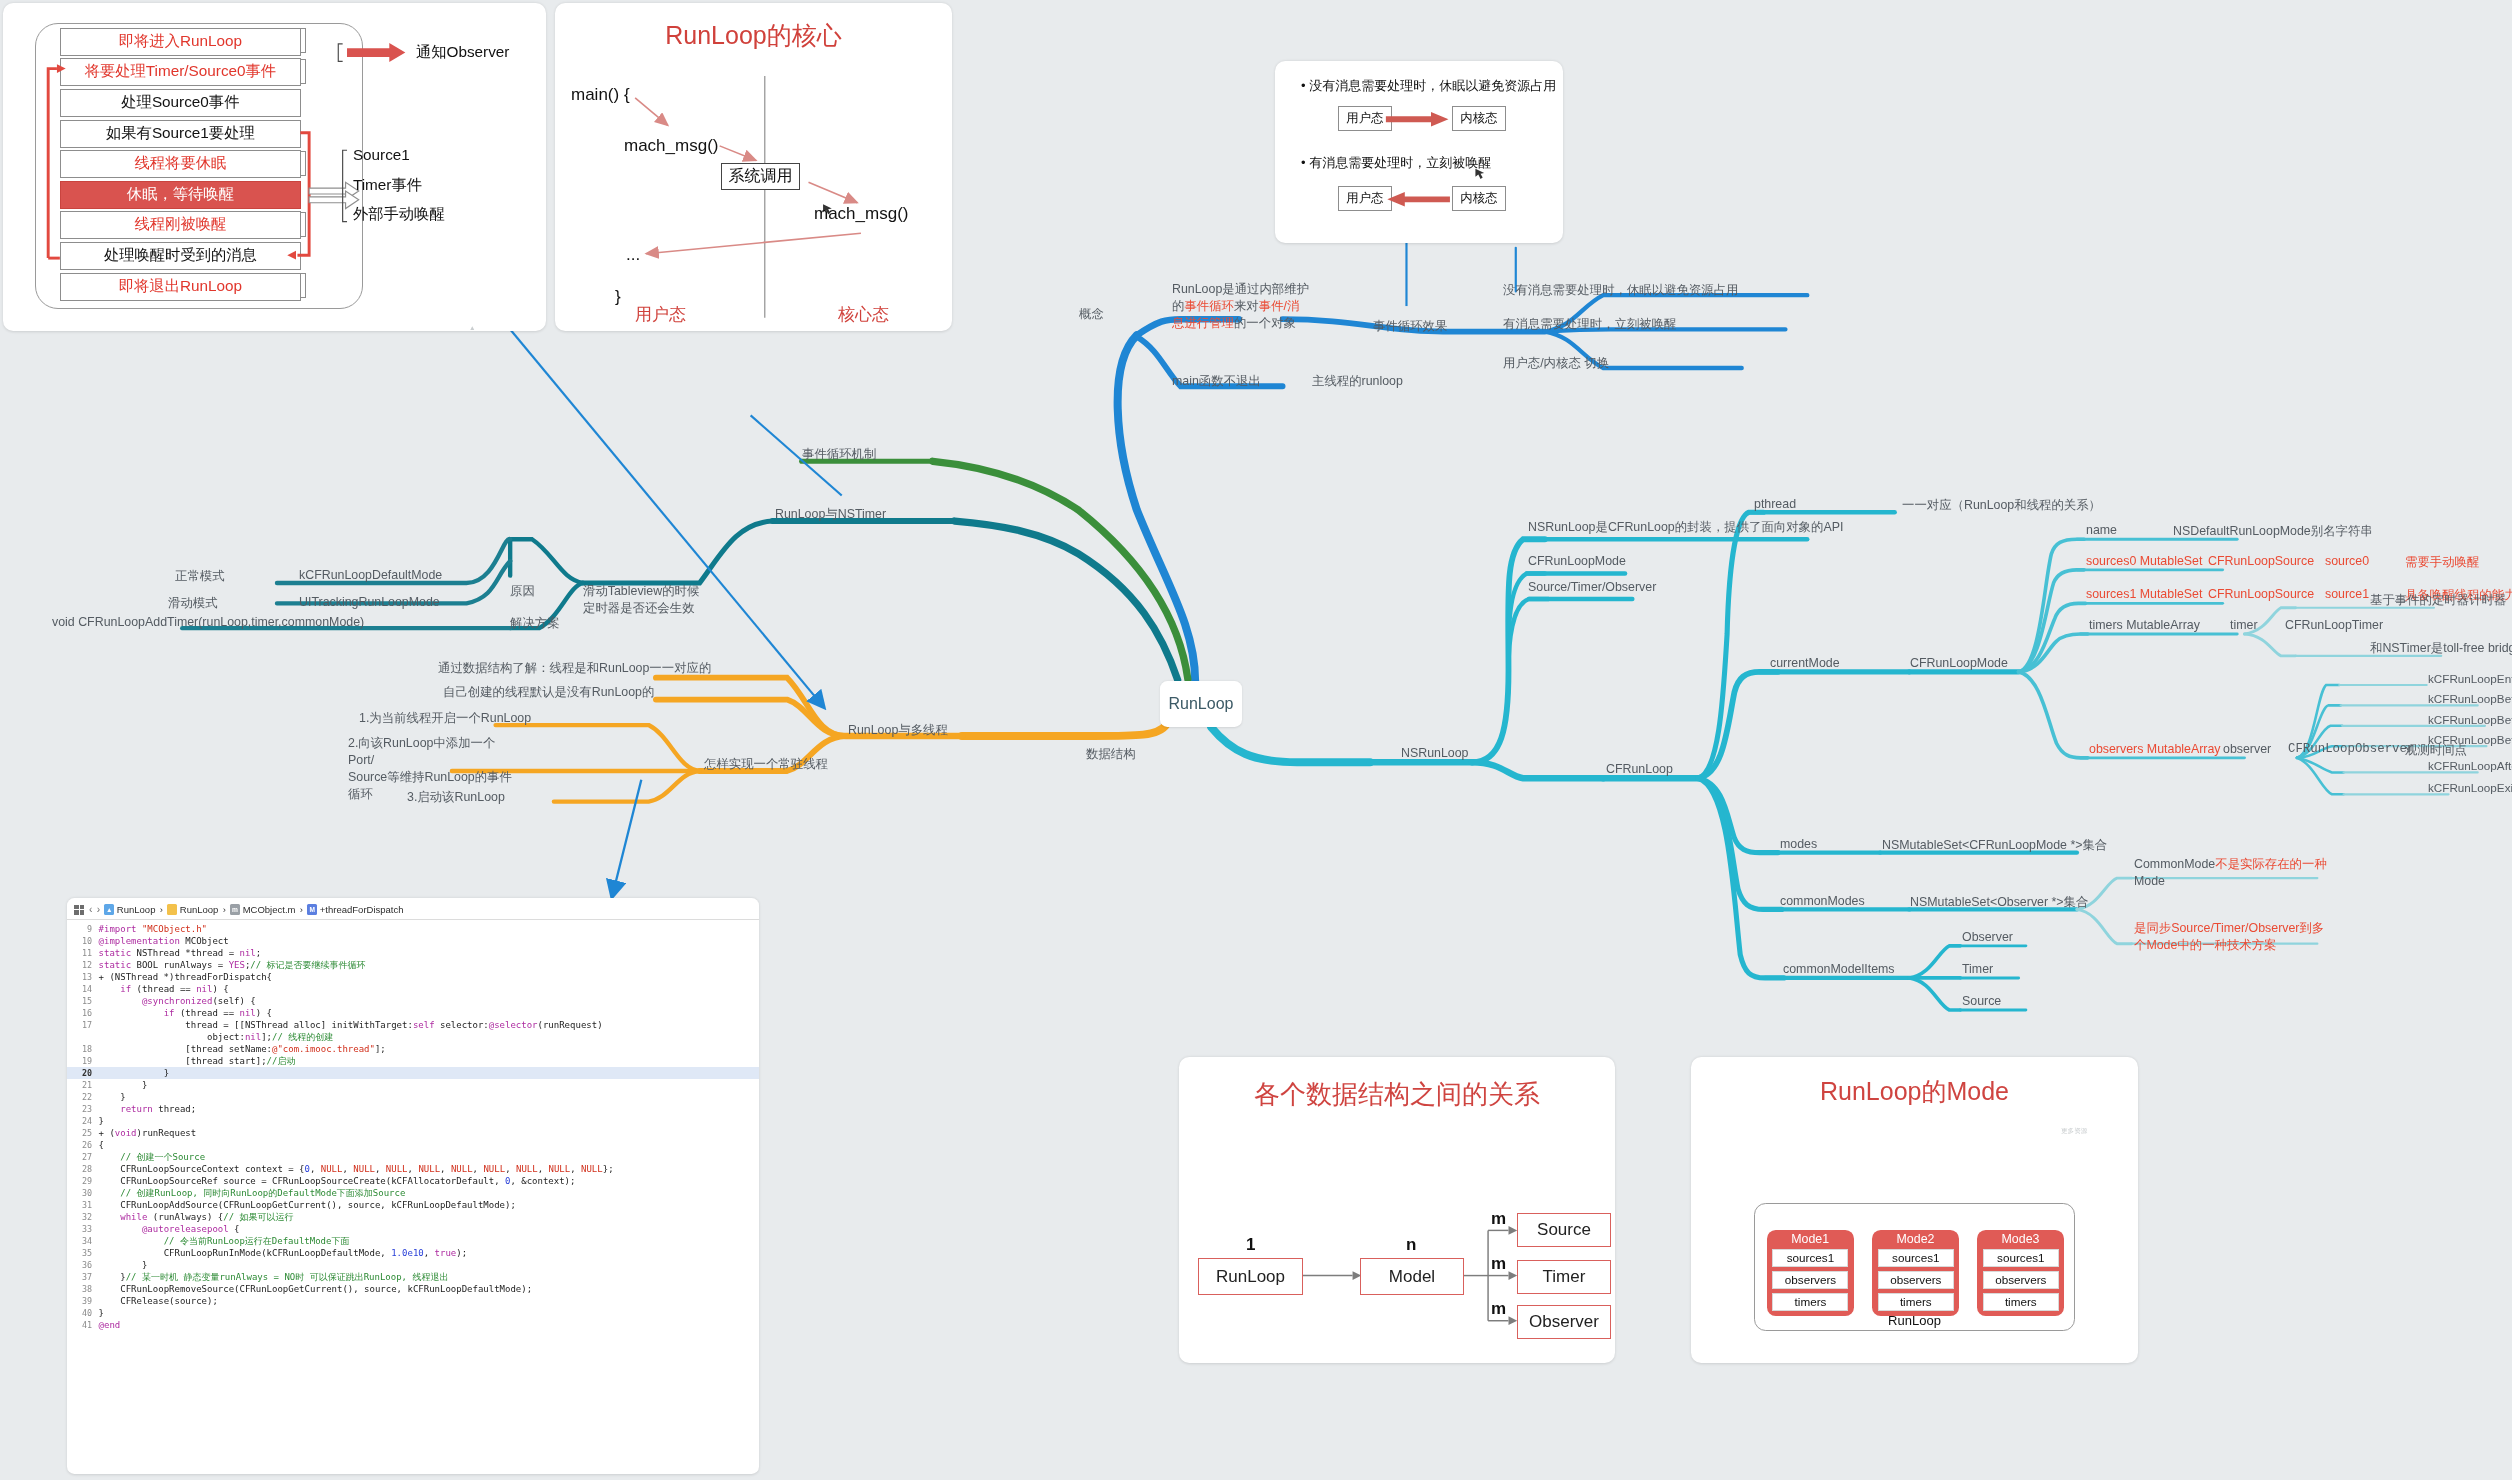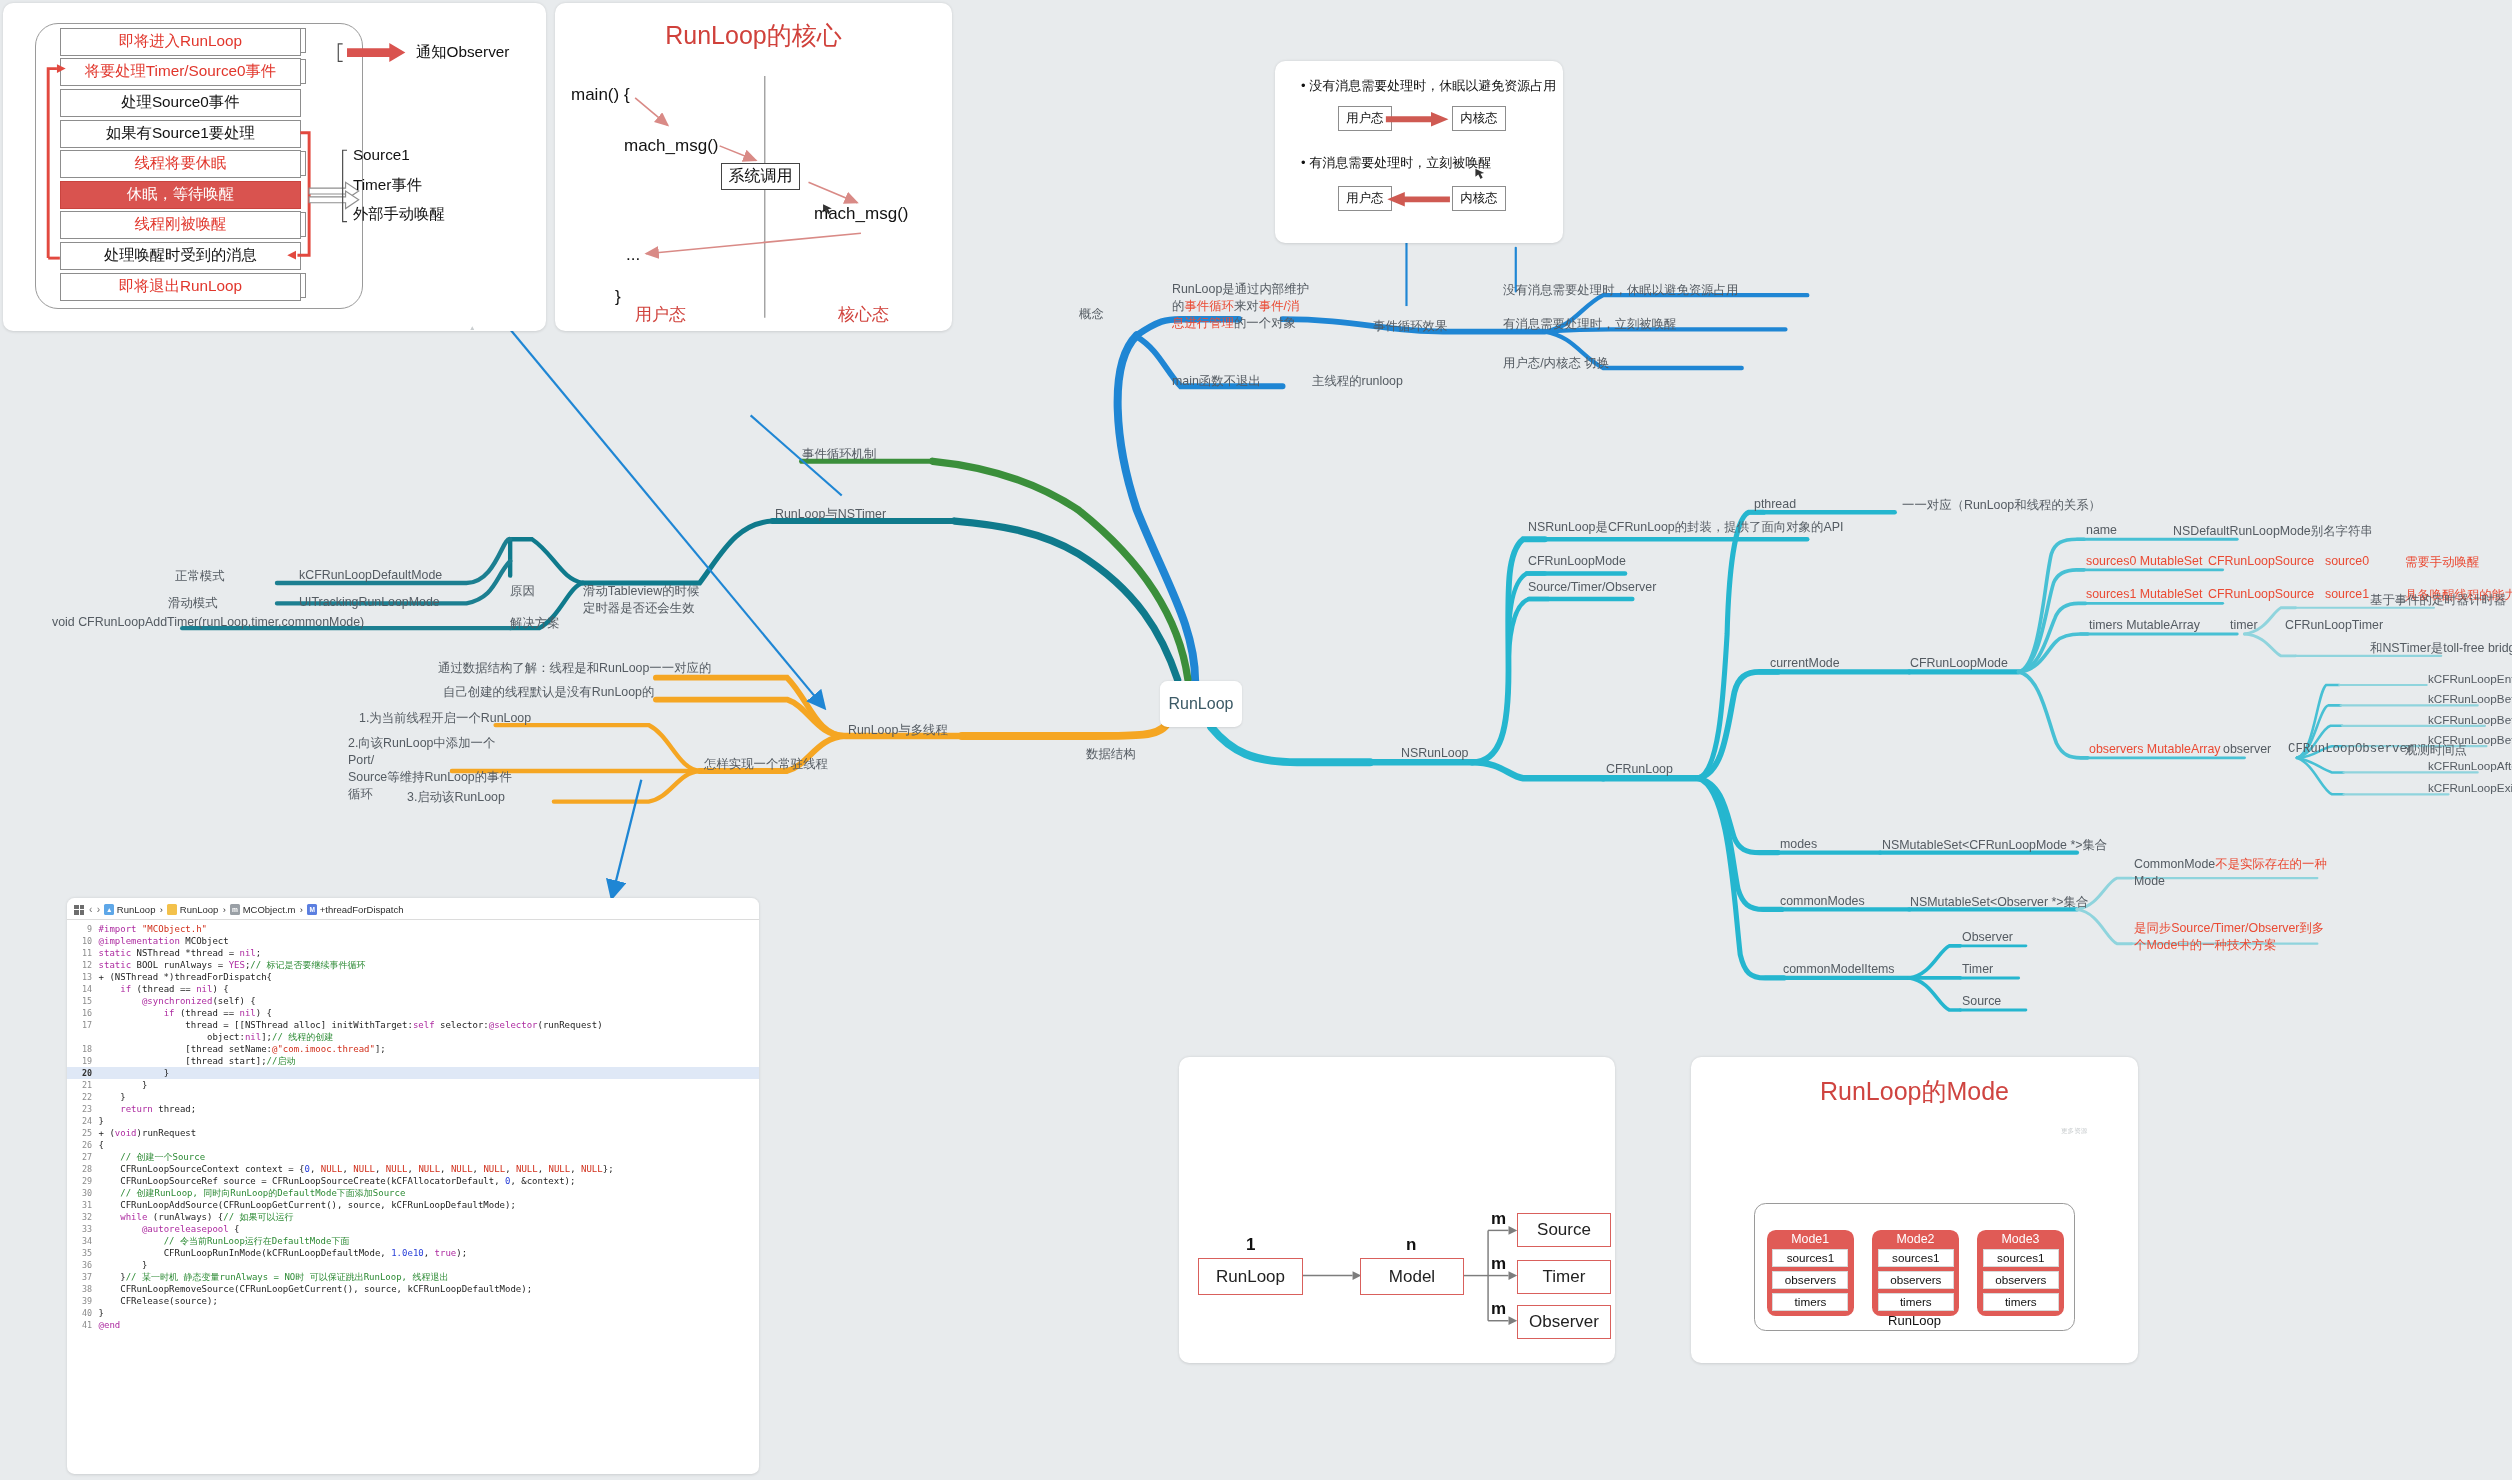--- a/index.html
+++ b/index.html
@@ -318,20 +318,21 @@
   <div class="ks-box" style="left:63px;top:125px;">用户态</div>
   <div class="ks-box" style="left:177px;top:125px;">内核态</div>
   <svg class="abs" style="left:0;top:0;width:288px;height:182px;" viewBox="0 0 395 250" width="288" height="182">
     <path d="M152 76 L214 76 L214 70 L238 80 L214 90 L214 84 L152 84 z" fill="#cf5a52"></path>
     <path d="M240 186 L178 186 L178 180 L154 190 L178 200 L178 194 L240 194 z" fill="#cf5a52"></path>
     <path d="M275 148 l0 11 l4 -3 l3 6 l3 -2 l-3 -5 l5 -1 z" fill="#333"></path>
   </svg>
 </div>
 
 <div class="panel" id="panel-ds-relation">
+  <div class="ds-title">各个数据结构之间的关系</div>
   <svg class="abs" style="left:0;top:0;width:436px;height:306px;" viewBox="0 0 598 420" width="436" height="306">
     <line x1="168" y1="300" x2="238" y2="300" stroke="#7d7d7d" stroke-width="2"></line>
     <path d="M238 294 L250 300 L238 306 z" fill="#7d7d7d"></path>
     <line x1="388" y1="300" x2="424" y2="300" stroke="#7d7d7d" stroke-width="2"></line>
     <path d="M424 238 L424 362" stroke="#7d7d7d" stroke-width="2" fill="none"></path>
     <line x1="424" y1="238" x2="452" y2="238" stroke="#7d7d7d" stroke-width="2"></line>
     <path d="M452 232 L464 238 L452 244 z" fill="#7d7d7d"></path>
     <line x1="424" y1="300" x2="452" y2="300" stroke="#7d7d7d" stroke-width="2"></line>
     <path d="M452 294 L464 300 L452 306 z" fill="#7d7d7d"></path>
     <line x1="424" y1="362" x2="452" y2="362" stroke="#7d7d7d" stroke-width="2"></line>

